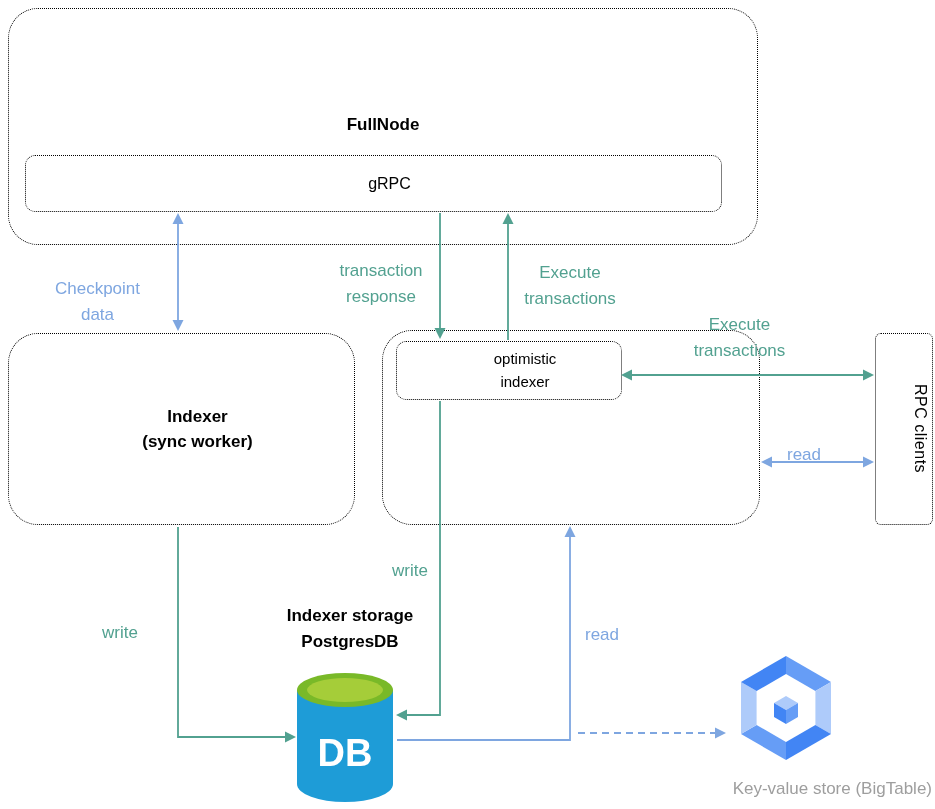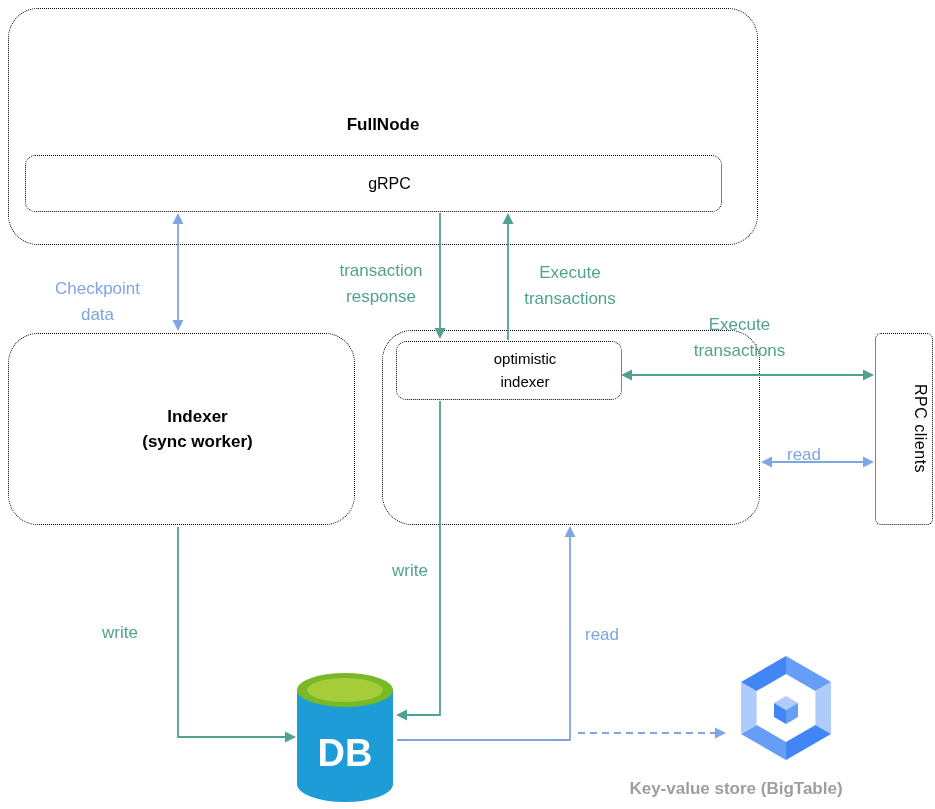--- a/index.html
+++ b/index.html
@@ -21,21 +21,21 @@
   #edges{position:absolute;left:0;top:0;pointer-events:none;}
   #edges line,#edges path{fill:none;stroke-width:1.8px;}
   .e-teal line,.e-teal path{stroke:var(--arrow-teal);}
   .e-teal polygon{fill:var(--arrow-teal);}
   .e-blue line,.e-blue path{stroke:var(--arrow-blue);}
   .e-blue polygon{fill:var(--arrow-blue);}
   .e-dashed{stroke-dasharray:7 5;}
   #rpc-clients-box span{writing-mode:vertical-rl;font-size:16px;letter-spacing:.5px;}
   #grpc-box{font-size:16px;}
   #optimistic-box{font-size:15px;justify-content:center;}
-  #bigtable-caption{position:absolute;font-weight:bold;font-size:17px;color:var(--caption-gray);text-align:center;}
+  #bigtable-caption{position:absolute;font-weight:normal;font-size:17px;color:var(--caption-gray);text-align:right;}
   .bt-dark{fill:var(--bigtable-blue-dark);}
   .bt-mid{fill:var(--bigtable-blue-mid);}
   .bt-light{fill:var(--bigtable-blue-light);}
   .db-body{fill:var(--db-blue);}
   .db-top-outer{fill:var(--db-green-dark);}
   .db-top-inner{fill:var(--db-green);}
   .db-text{fill:#ffffff;font-weight:bold;font-size:38px;font-family:"Liberation Sans",sans-serif;}
 </style>
 </head>
 <body>
@@ -56,20 +56,22 @@
   <div class="box round-lg" style="left:382px;top:330px;width:378px;height:195px;"></div>
   <div class="box round-sm flex-center" id="optimistic-box" style="left:396px;top:341px;width:226px;height:59px;">
     <span class="node-label">optimistic
 indexer</span>
   </div>
 
   <div class="box flex-center" id="rpc-clients-box" style="left:875px;top:333px;width:58px;height:192px;border-radius:6px;">
     <span>RPC clients</span>
   </div>
 
+  <div class="abs-title bold title17" style="left:235px;top:603px;width:230px;">Indexer storage
+PostgresDB</div>
 
   <svg style="position:absolute;left:295px;top:666px;" width="100" height="140" viewBox="0 0 100 140">
     <path class="db-body" d="M2,24 V118 A48,18 0 0 0 98,118 V24 Z"></path>
     <ellipse class="db-top-outer" cx="50" cy="24" rx="48" ry="17"></ellipse>
     <ellipse class="db-top-inner" cx="50" cy="24" rx="38" ry="12"></ellipse>
     <text class="db-text" x="50" y="100" text-anchor="middle">DB</text>
   </svg>
 
   <svg style="position:absolute;left:728px;top:650px;" width="116" height="120" viewBox="0 0 116 120">
     <polygon class="bt-mid" points="58,6 103,32 87.4,41 58,24"></polygon>

